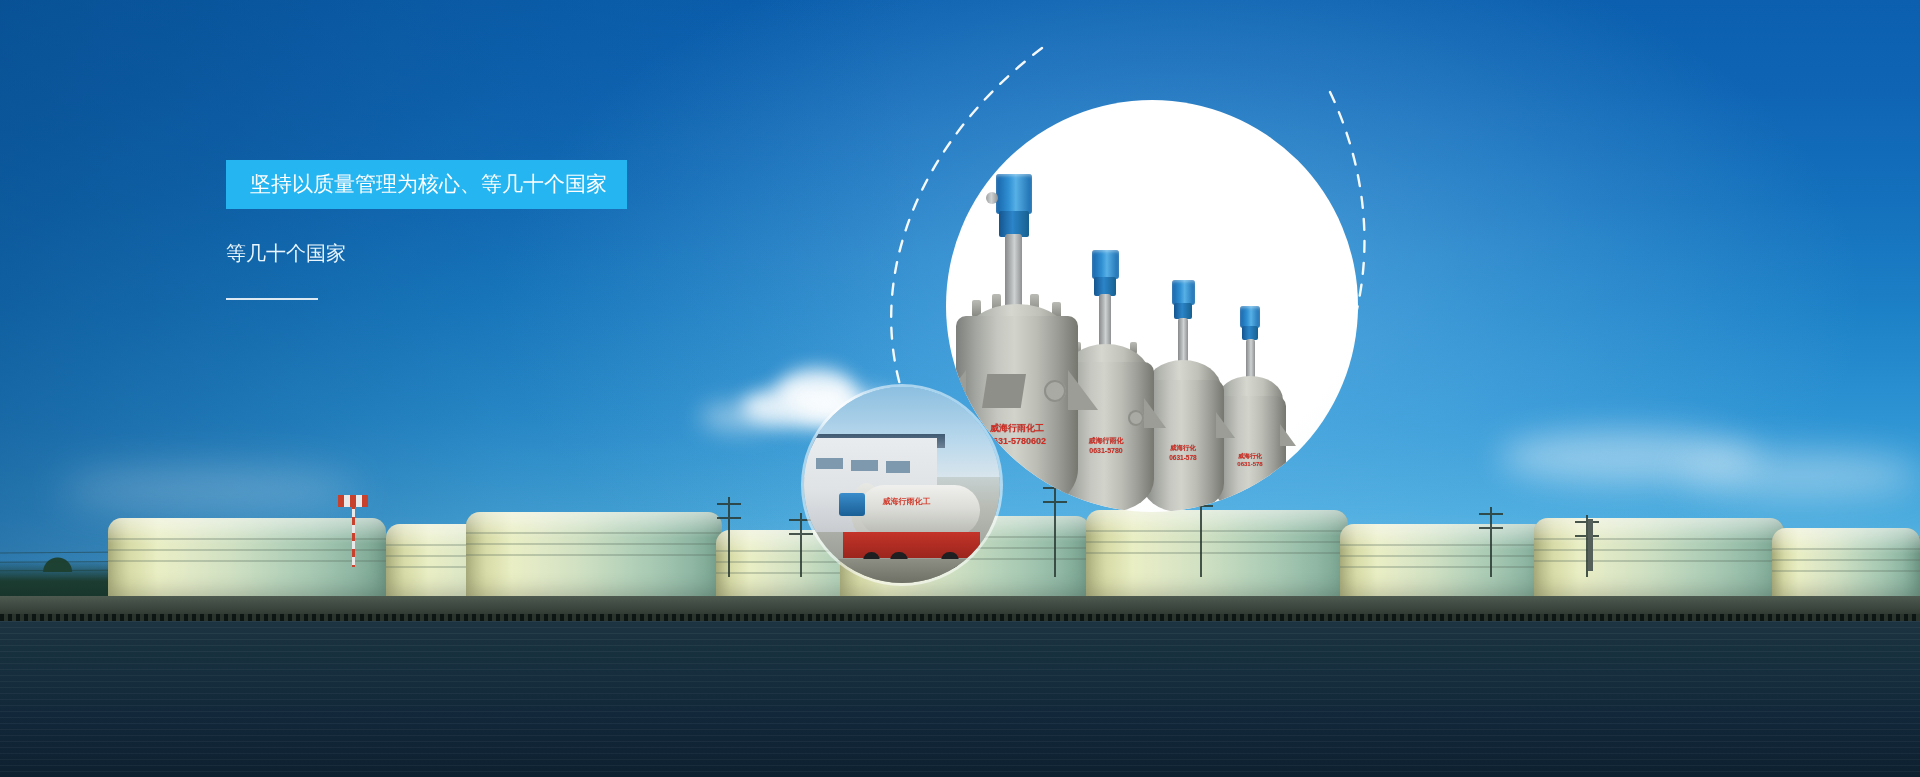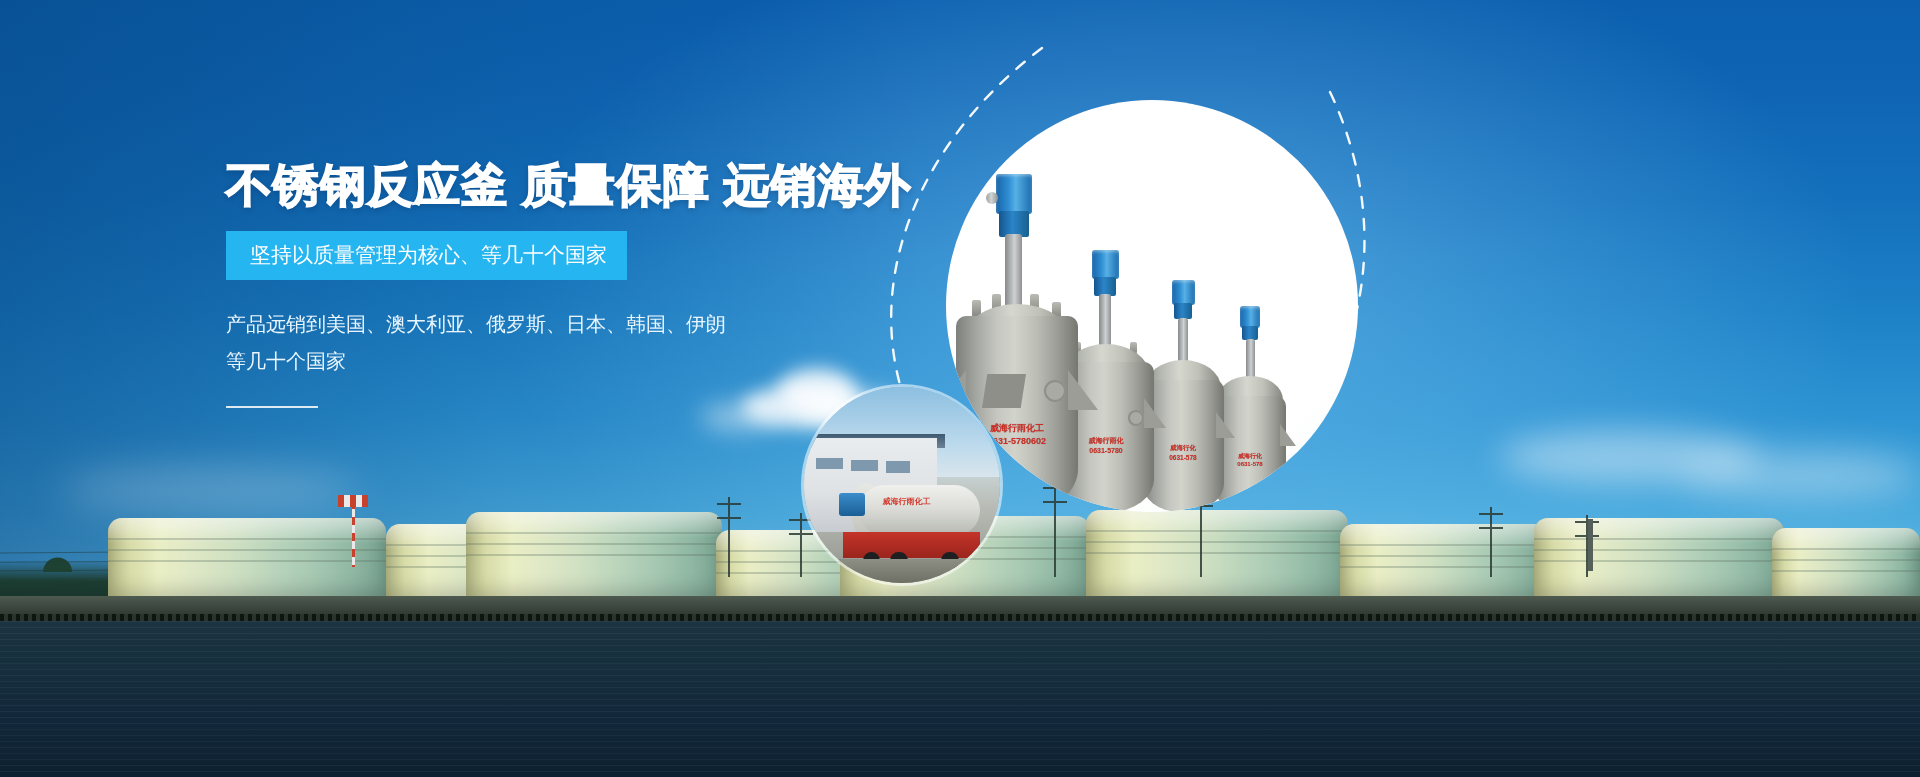--- a/index.html
+++ b/index.html
@@ -288,20 +288,18 @@
     <div class="cs-motor"></div>
     <div class="cs-text">威海行雨化工</div>
     <div class="cs-truck"></div>
     <div class="cs-wheel" style="left:30%;"></div>
     <div class="cs-wheel" style="left:44%;"></div>
     <div class="cs-wheel" style="left:70%;"></div>
     <div class="cs-ground"></div>
   </div>
 
   <div class="copy">
-    <h1 class="headline">不锈钢反应釜 质量保障 远销海外</h1>
     <div class="subbar">坚持以质量管理为核心、等几十个国家</div>
-    <p class="para">产品远销到美国、澳大利亚、俄罗斯、日本、韩国、伊朗</p>
     <p class="para">等几十个国家</p>
     <div class="rule"></div>
   </div>
 
 </div>
 
 </body></html>

